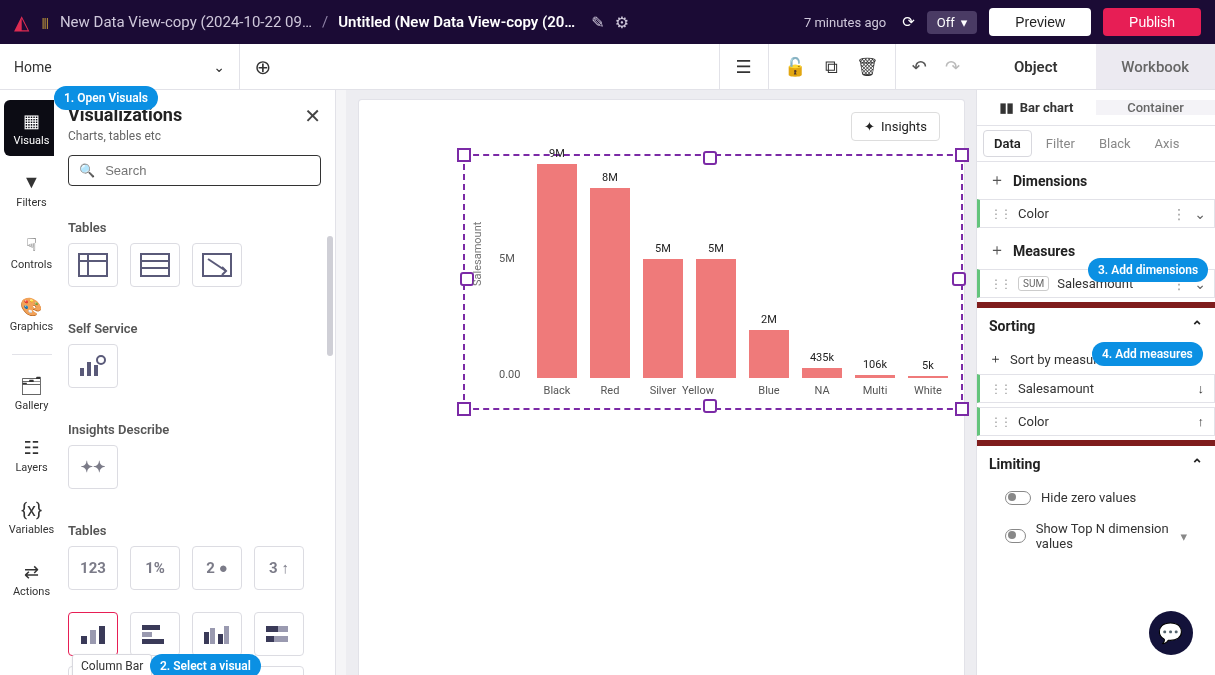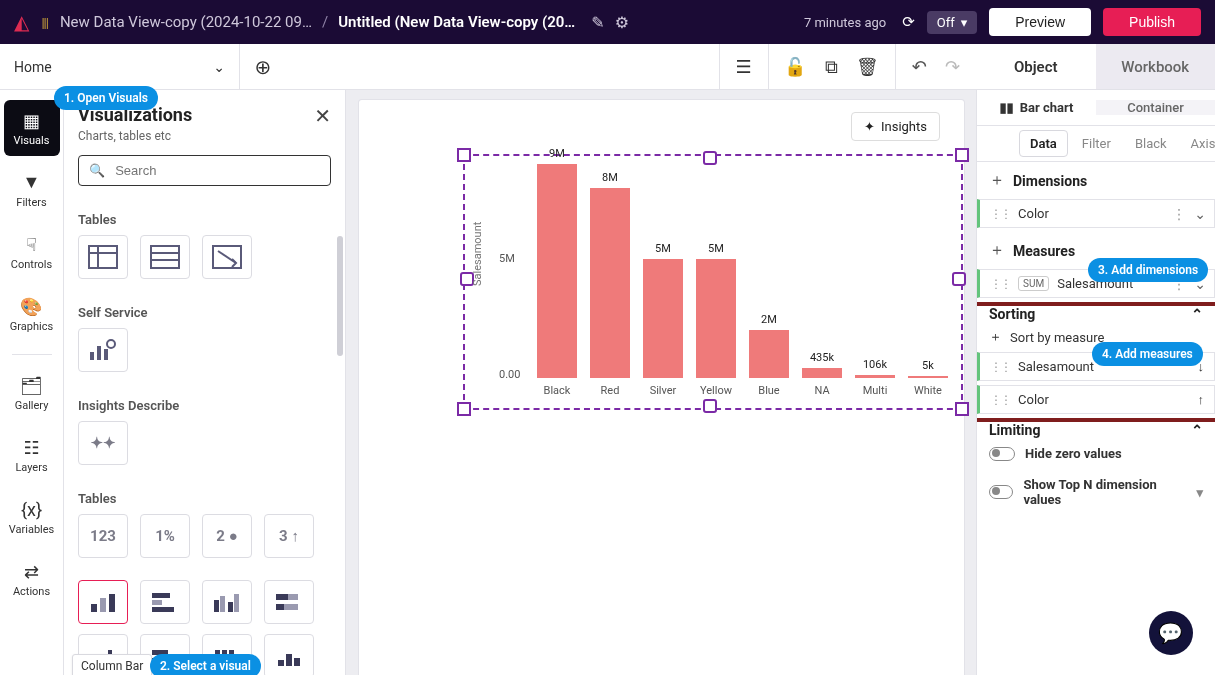--- a/index.html
+++ b/index.html
@@ -98,42 +98,42 @@
     width:56px; height:56px;
     display:flex; flex-direction:column; align-items:center; justify-content:center;
     gap:3px; font-size:11px; color:#333; border-radius:6px; margin-top:6px;
   }
   .rail-item.active { background:#0c0c14; color:#fff; }
   .rail-item .ri-icon { font-size:18px; }
   .rail-sep { width:40px; height:1px; background:#e2e2e8; margin:12px 0 4px; }
 
   
   .vis-panel {
-    position:absolute; top:90px; left:64px;
+    position:absolute; top:90px; left:54px;
     width:282px; height:585px;
     background:#fff;
     border-right:1px solid #e2e2e8;
     padding:14px 14px 0 14px;
     overflow:hidden;
   }
   .vis-head {
     display:flex; justify-content:space-between; align-items:flex-start;
   }
   .vis-title { font-size:18px; font-weight:700; color:#222; }
   .vis-sub   { font-size:12px; color:#666; margin-top:4px; margin-bottom:12px; }
   .vis-close { font-size:20px; color:#444; cursor:pointer; }
   .search-wrap {
     display:flex; align-items:center; gap:8px;
     border:1px solid #333; border-radius:4px; padding:6px 10px;
     font-size:13px; color:#666;
   }
   .search-wrap input {
     border:none; outline:none; flex:1; font-size:13px;
   }
-  .vis-section-title { font-size:13px; color:#555; font-weight:600; margin:26px 0 8px; }
+  .vis-section-title { font-size:13px; color:#555; font-weight:600; margin:34px 0 8px; }
   .tiles { display:flex; gap:12px; flex-wrap:wrap; }
   .tile {
     width:50px; height:44px; border:1px solid #dcdce2; border-radius:4px;
     display:flex; align-items:center; justify-content:center;
     font-size:15px; font-weight:700; color:#7b7b88;
     background:#fff;
   }
   .tile.selected { border:1.5px solid #e71e55; }
   .tile svg { width:30px; height:24px; }
   .vis-scroll-handle {
@@ -205,50 +205,50 @@
   .rp-tab2 { flex:1; text-align:center; font-size:13px; color:#333; font-weight:700; display:flex; align-items:center; justify-content:center; gap:6px; }
   .rp-tab2.inactive { font-weight:500; color:#666; background:#f4f3f7; }
   .rp-tabs3 {
     height:36px; border-bottom:1px solid #e2e2e8;
     display:flex; align-items:center; padding:0 6px; gap:4px;
   }
   .rp-tab3 {
     padding:5px 10px; font-size:13px; color:#888; border-radius:4px;
   }
   .rp-tab3.active {
-    color:#222; background:#fff; border:1px solid #d8d8de; font-weight:600;margin-left:36px;
+    color:#222; background:#fff; border:1px solid #d8d8de; font-weight:600;
   }
   .rp-sechead {
     display:flex; align-items:center; justify-content:space-between;
     padding:8px 12px; font-size:14px; font-weight:700; color:#222;
   }
   .plus-sm { display:flex; align-items:center; gap:8px; font-size:14px; }
   .plus-sm .pl { font-size:16px; color:#555; font-weight:400; }
   .rp-chip {
     display:flex; align-items:center; gap:8px; padding:6px 10px;
     border:1px solid #e2e2e8; border-left:3px solid transparent;
     font-size:13px; color:#333; position:relative;
   }
   .rp-chip.green { border-left:3px solid #64c47c; margin-bottom:4px; }
   .rp-chip .grip { color:#999; font-size:12px; letter-spacing:-2px; }
   .rp-chip .sum-badge {
     font-size:10px; border:1px solid #ccc; border-radius:3px; padding:1px 4px; color:#666;
   }
   .rp-chip .chevy { position:absolute; right:8px; color:#666; font-size:14px; }
   .rp-chip .dots  { position:absolute; right:28px; color:#999; font-size:14px; }
   .rp-collapsible {
-    padding:0 12px; font-size:14px; font-weight:700; border-top:4px solid #7f1d1d;
+    padding:10px 12px; font-size:14px; font-weight:700; border-top:6px solid #7f1d1d;
     display:flex; justify-content:space-between; align-items:center;
   }
   .rp-sortrow {
     display:flex; align-items:center; gap:8px; padding:6px 12px;
     font-size:13px; color:#333;
   }
   .rp-toggle {
-    display:flex; align-items:center; gap:10px; padding:8px 12px; font-size:13px; color:#333;font-weight:bold;
+    display:flex; align-items:center; gap:10px; padding:8px 28px; font-size:13px; color:#333;
   }
   .toggle-ui {
     width:26px; height:14px; border-radius:8px; border:1.5px solid #888; position:relative;
   }
   .toggle-ui::after {
     content:""; position:absolute; width:8px; height:8px; border-radius:50%;
     background:#888; top:1px; left:2px;
   }
 
   
@@ -542,21 +542,21 @@
           </div>
           <div class="bar-col" style="left: 371px;">
             <div class="val" style="bottom: 6px;">5k</div>
             <div class="bar" style="height: 2px;"></div>
           </div>
         </div>
       <div class="xlabels" id="xlabels">
           <div class="xlabel" style="left: -5px;">Black</div>
           <div class="xlabel" style="left: 48px;">Red</div>
           <div class="xlabel" style="left: 101px;">Silver</div>
-          <div class="xlabel" style="left: 154px;">Yellow</div>
+          <div class="xlabel" style="left: 136px;">Yellow</div>
           <div class="xlabel" style="left: 207px;">Blue</div>
           <div class="xlabel" style="left: 260px;">NA</div>
           <div class="xlabel" style="left: 313px;">Multi</div>
           <div class="xlabel" style="left: 366px;">White</div>
         </div>
     </div>
   </div>
 </div>
 
 <div class="rightpanel">

